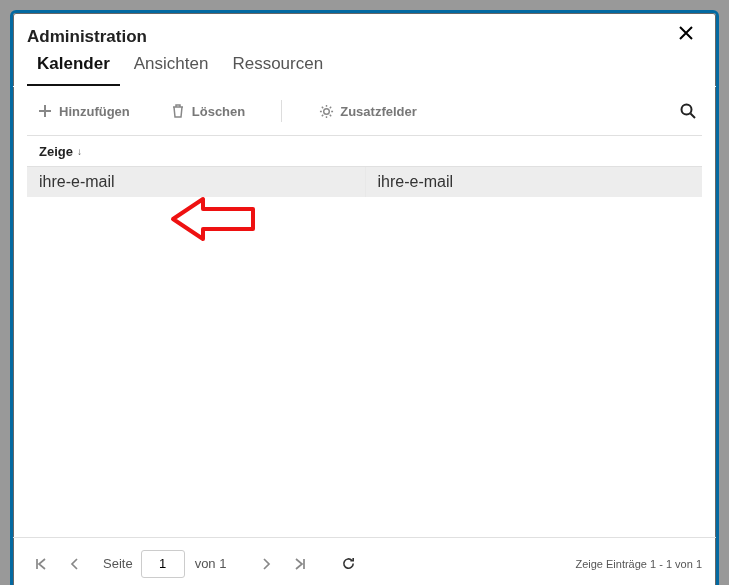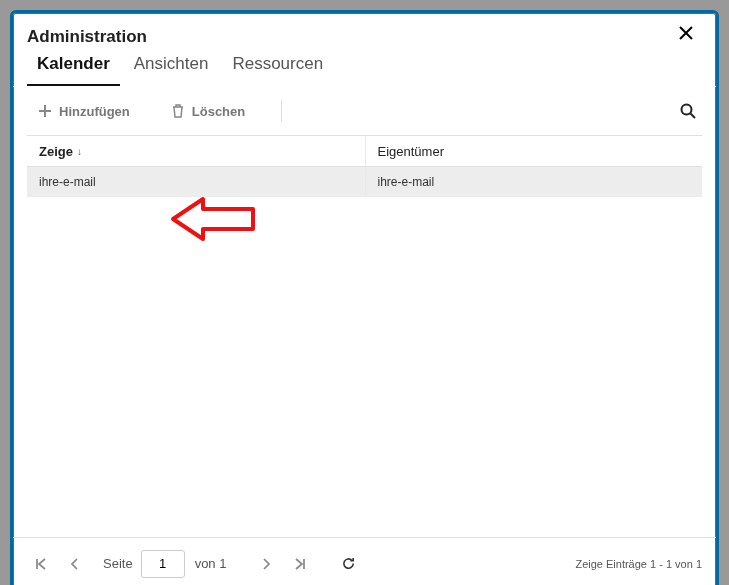--- a/index.html
+++ b/index.html
@@ -100,21 +100,21 @@
   .col-name { flex: 0 0 50%; }
   .col-owner { flex: 0 0 50%; border-left: 1px solid #e8e8e8; font-weight: 400; }
   .sort-arrow { font-size: 10px; color:#555; }
   
   .tbody { flex: 0 0 auto; margin: 0 14px; }
   .row {
     display:flex;
     height: 30px;
     align-items:center;
     background: #ededed;
-    font-size: 12px;
+    font-size: 16px;
     color: #333;
   }
   .row .cell { padding: 6px 12px; }
   .body-fill { flex:1; margin:0 14px; }
   
   .footer {
     height: 52px;
     border-top: 1px solid #e0e0e0;
     display:flex;
     align-items:center;
@@ -181,37 +181,43 @@
     </div>
     <div class="tbtn">
       <span class="ic">
         <svg width="14" height="14" viewBox="0 0 14 14">
             <path d="M2 3 H12 M5 3 V1 H9 V3 M3 3 L4 13 H10 L11 3" fill="none" stroke="#888" stroke-width="1.5"></path>
           </svg>
       </span>
       <span>Löschen</span>
     </div>
     <div class="sep"></div>
+    <div class="tbtn">
+      <span class="ic">
+        <svg width="15" height="15" viewBox="0 0 16 16">
+            <circle cx="8" cy="8" r="3" fill="none" stroke="#888" stroke-width="1.5"></circle>
+            <path d="M8 1 V3 M8 13 V15 M1 8 H3 M13 8 H15 M3 3 L4.5 4.5 M11.5 11.5 L13 13 M13 3 L11.5 4.5 M4.5 11.5 L3 13" stroke="#888" stroke-width="1.5"></path>
+          </svg>
+      </span>
+      <span>Zusatzfelder</span>
+    </div>
     <div class="spacer"></div>
     <div class="icon-btn">
       <svg width="18" height="18" viewBox="0 0 18 18">
         <circle cx="7.5" cy="7.5" r="5" fill="none" stroke="#222" stroke-width="2"></circle>
         <path d="M11.5 11.5 L16 16" stroke="#222" stroke-width="2"></path>
       </svg>
     </div>
   </div>
 
   <div class="thead">
     <div class="cell col-name">
       <span>Zeige</span>
       <span class="sort-arrow">↓</span>
     </div>
-    <div class="cell col-owner">
-      <span>Eigentümer</span>
-    </div>
   </div>
 
   <div class="tbody">
     <div class="row">
       <div class="cell col-name">ihre-e-mail</div>
       <div class="cell col-owner">ihre-e-mail</div>
     </div>
   </div>
 
   <div class="body-fill"></div>

